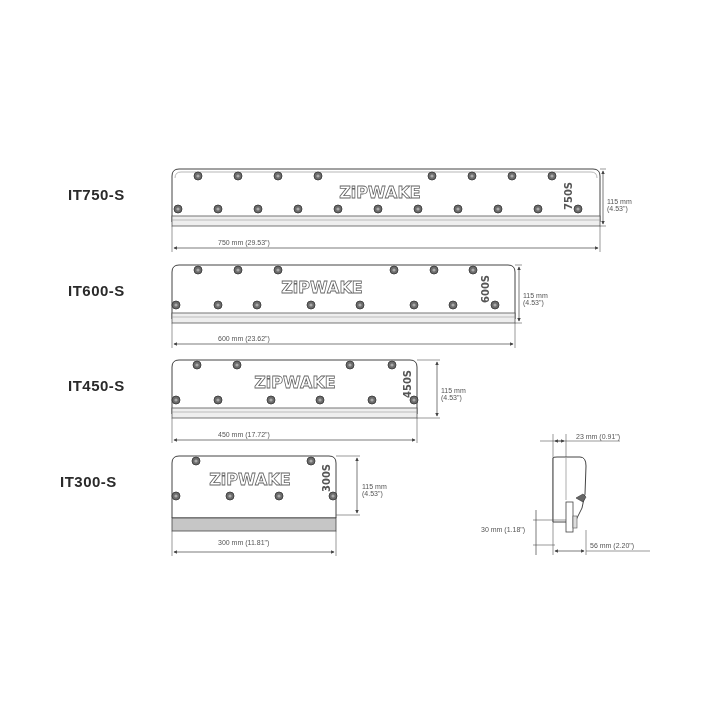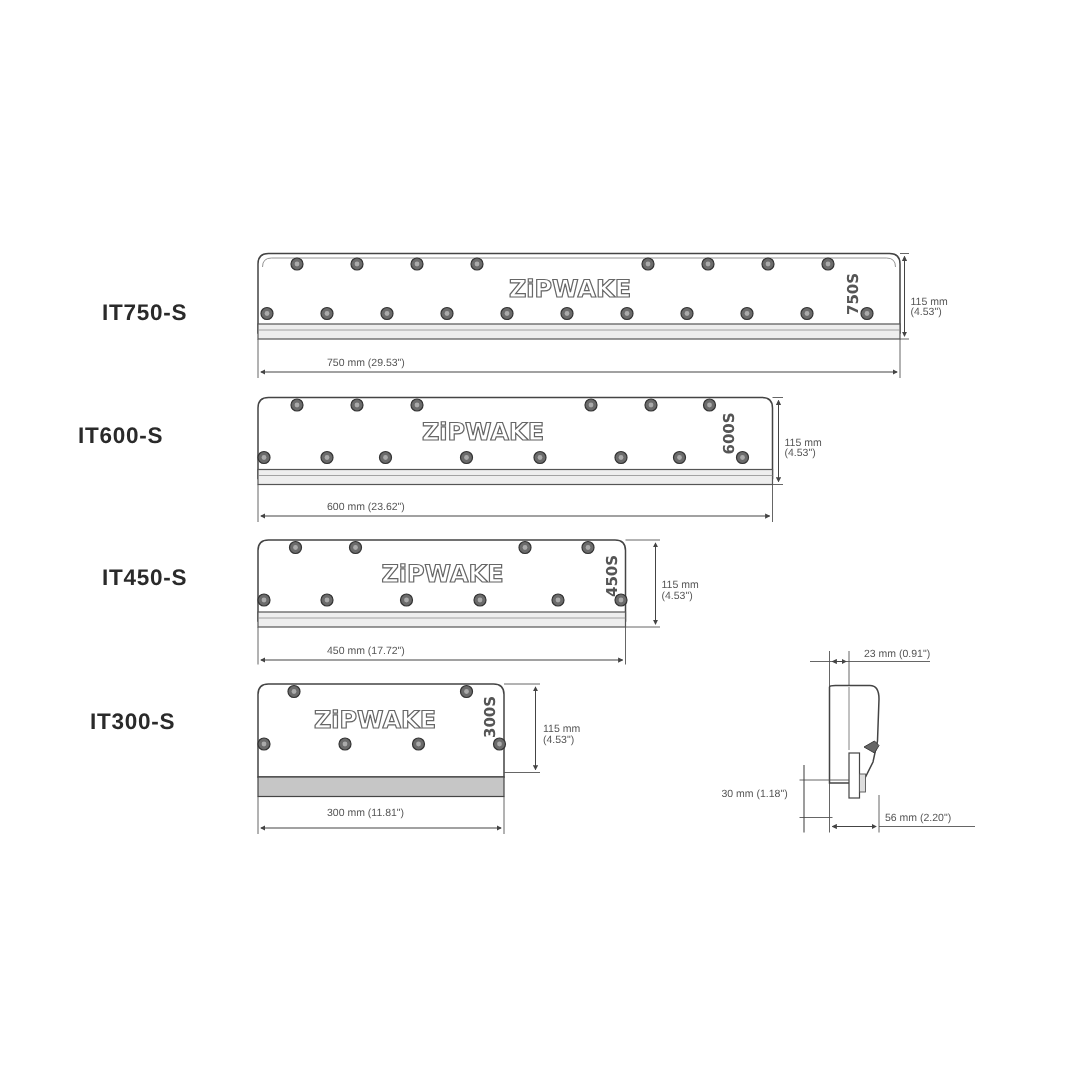--- a/index.html
+++ b/index.html
@@ -142,22 +142,22 @@
     <rect x="573" y="516" width="4" height="12" fill="#ddd" stroke="#555" stroke-width="0.6"></rect>
     <line x1="533" y1="520" x2="566" y2="520" stroke="#555" stroke-width="0.6"></line>
     <line x1="533" y1="545" x2="555" y2="545" stroke="#555" stroke-width="0.6"></line>
     <line x1="536" y1="510" x2="536" y2="555" stroke="#444" stroke-width="0.7"></line>
     <line x1="586" y1="530" x2="586" y2="555" stroke="#555" stroke-width="0.6"></line>
     <line x1="555" y1="551" x2="584" y2="551" stroke="#444" stroke-width="0.7" marker-start="url(#arr)" marker-end="url(#arr)"></line>
     <line x1="586" y1="551" x2="650" y2="551" stroke="#555" stroke-width="0.6"></line>
   </g>
 </svg>
 
-<div class="model-label" style="left:68px; top:186px;margin-top:14px;">IT750-S</div>
-<div class="model-label" style="left:52px; top:282px;">IT600-S</div>
+<div class="model-label" style="left:68px; top:186px;">IT750-S</div>
+<div class="model-label" style="left:68px; top:282px;">IT600-S</div>
 <div class="model-label" style="left:68px; top:377px;">IT450-S</div>
 <div class="model-label" style="left:60px; top:473px;">IT300-S</div>
 
 <div class="dim" style="left:218px; top:239px;">750 mm (29.53")</div>
 <div class="dim" style="left:218px; top:335px;">600 mm (23.62")</div>
 <div class="dim" style="left:218px; top:431px;">450 mm (17.72")</div>
 <div class="dim" style="left:218px; top:539px;">300 mm (11.81")</div>
 
 <div class="dim" style="left:607px; top:198px;">
   <div>115 mm</div>

